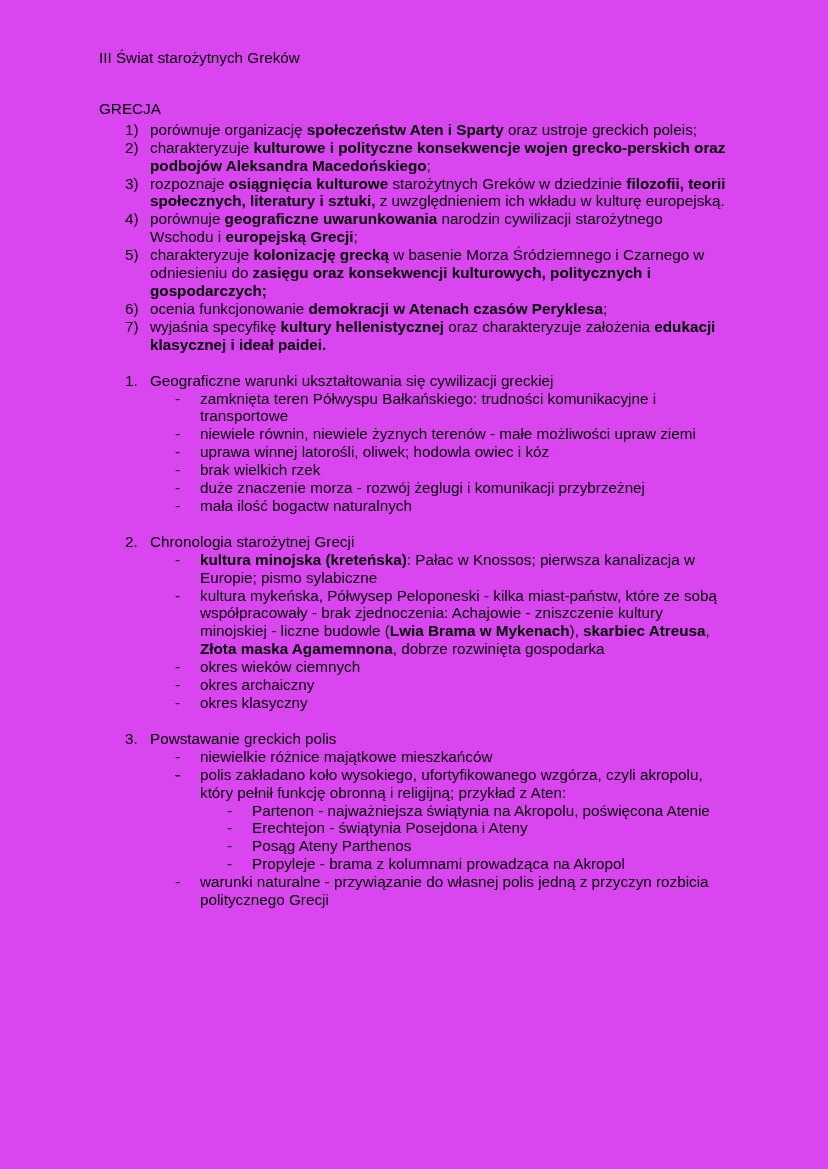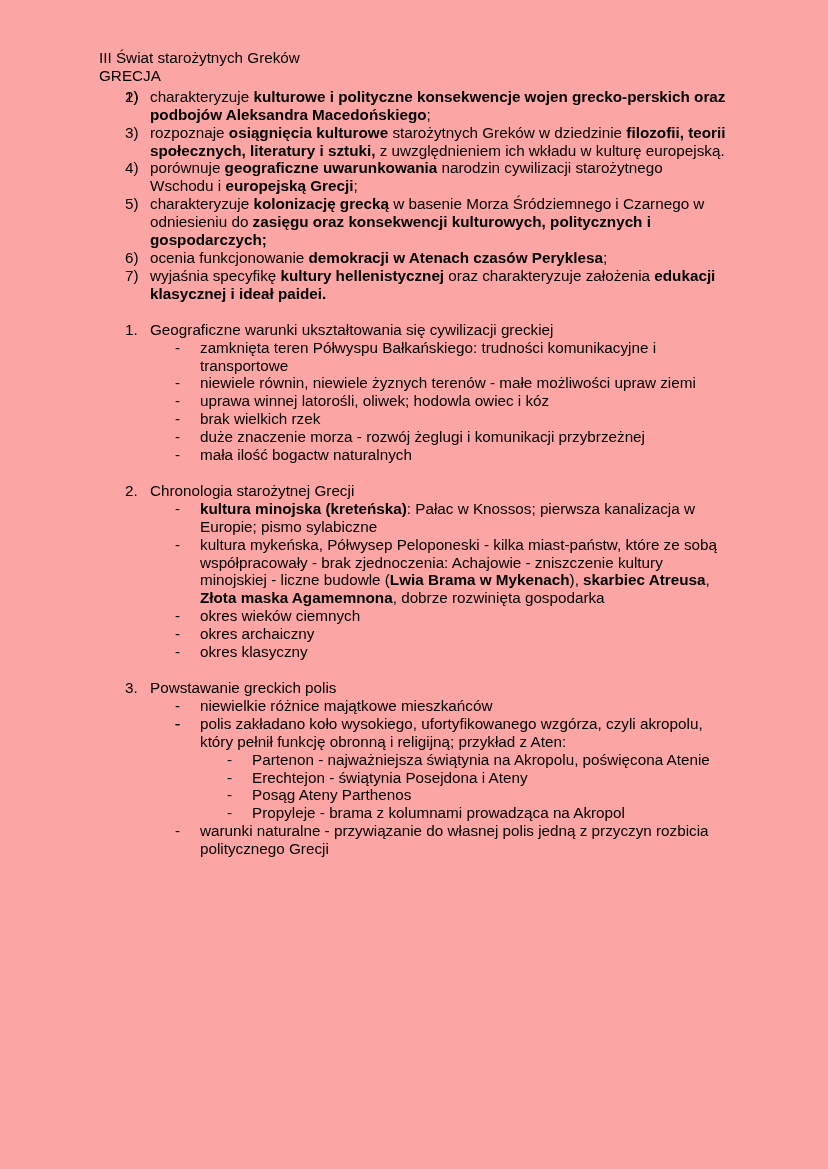--- a/index.html
+++ b/index.html
@@ -1,48 +1,48 @@
 <!DOCTYPE html>
 <html><head>
 <meta charset="utf-8">
 <style>
   html, body { margin: 0; padding: 0; background: #ffffff; }
   .page {
     position: relative;
     width: 828px;
     height: 1169px;
     box-sizing: border-box;
-    background: #fca5a5;
+    background: #d946ef;
     padding: 49px 99px 0 99px;
     font-family: "Liberation Sans", "DejaVu Sans", sans-serif;
     font-size: 15.25px;
     line-height: 17.9px;
     color: #000000;
     overflow: hidden;
   }
   .title   { margin: 0; }
-  .heading { }
+  .heading { margin-top: 33px; }
   .objectives { margin-top: 3px; }
   .section { margin-top: 18px; }
   .row { position: relative; }
   .row > .marker { position: absolute; top: 0; white-space: pre; }
   .obj      { padding-left: 51px; }  .obj > .marker      { left: 26px; }
   .sec-head { padding-left: 51px; }  .sec-head > .marker { left: 26px; }
   .b1       { padding-left: 101px; } .b1 > .marker       { left: 76px; }
   .b2       { padding-left: 153px; } .b2 > .marker       { left: 128px; }
   b { font-weight: bold; }
 </style>
 </head>
 <body>
 
 <div class="page">
   <div class="title">III Świat starożytnych Greków</div>
   <div class="heading">GRECJA</div>
   <div class="objectives" id="objectives">
-      <div class="row obj"><span class="marker">1)</span></div>
+      <div class="row obj"><span class="marker">1)</span><span><span>porównuje organizację </span><b>społeczeństw Aten i Sparty</b><span> oraz ustroje greckich poleis;</span></span></div>
       <div class="row obj"><span class="marker">2)</span><span><span>charakteryzuje </span><b>kulturowe i polityczne konsekwencje wojen grecko-perskich oraz podbojów Aleksandra Macedońskiego</b><span>;</span></span></div>
       <div class="row obj"><span class="marker">3)</span><span><span>rozpoznaje </span><b>osiągnięcia kulturowe</b><span> starożytnych Greków w dziedzinie </span><b>filozofii, teorii społecznych, literatury i sztuki,</b><span> z uwzględnieniem ich wkładu w kulturę europejską.</span></span></div>
       <div class="row obj"><span class="marker">4)</span><span><span>porównuje </span><b>geograficzne uwarunkowania</b><span> narodzin cywilizacji starożytnego Wschodu i </span><b>europejską Grecji</b><span>;</span></span></div>
       <div class="row obj"><span class="marker">5)</span><span><span>charakteryzuje </span><b>kolonizację grecką</b><span> w basenie Morza Śródziemnego i Czarnego w odniesieniu do </span><b>zasięgu oraz konsekwencji kulturowych, politycznych i gospodarczych;</b></span></div>
       <div class="row obj"><span class="marker">6)</span><span><span>ocenia funkcjonowanie </span><b>demokracji w Atenach czasów Peryklesa</b><span>;</span></span></div>
       <div class="row obj"><span class="marker">7)</span><span><span>wyjaśnia specyfikę </span><b>kultury hellenistycznej</b><span> oraz charakteryzuje założenia </span><b>edukacji klasycznej i ideał paidei.</b></span></div>
     </div>
   <div id="sections">
       <div class="section">
         <div class="row sec-head"><span class="marker">1.</span><span><span>Geograficzne warunki ukształtowania się cywilizacji greckiej</span></span></div>

